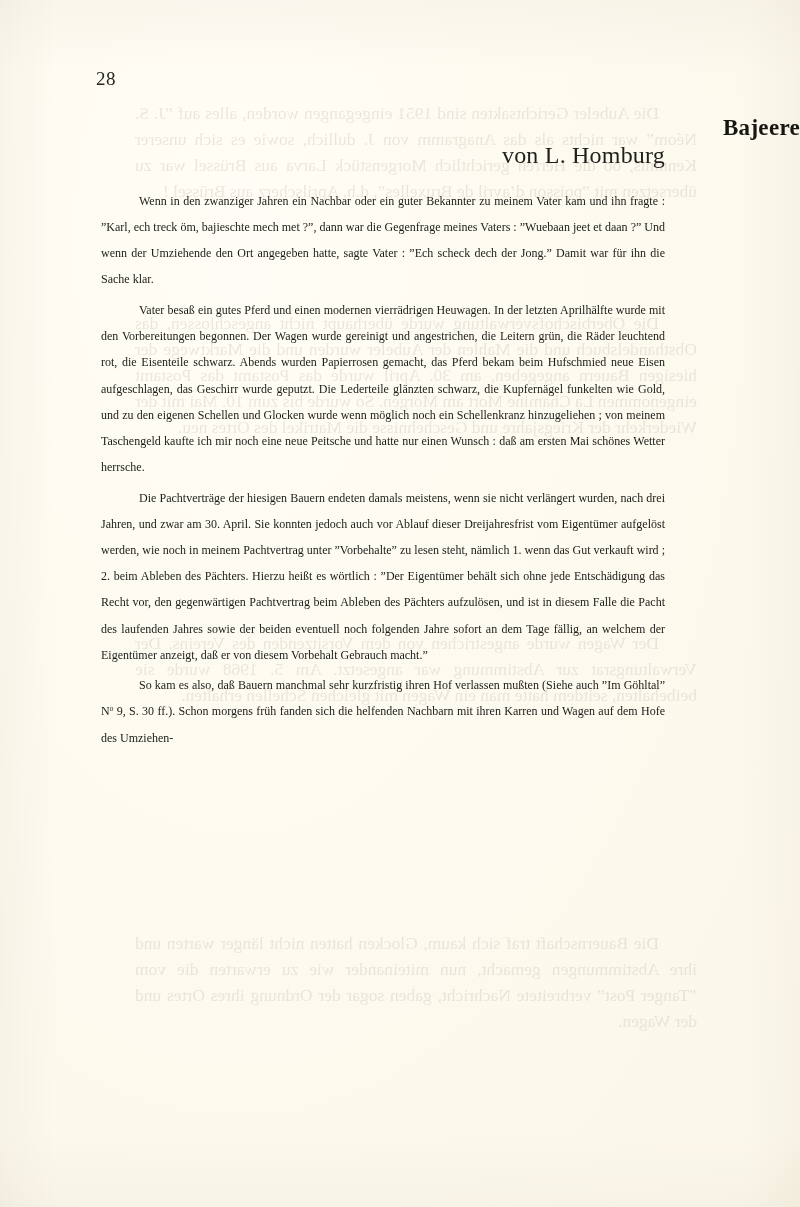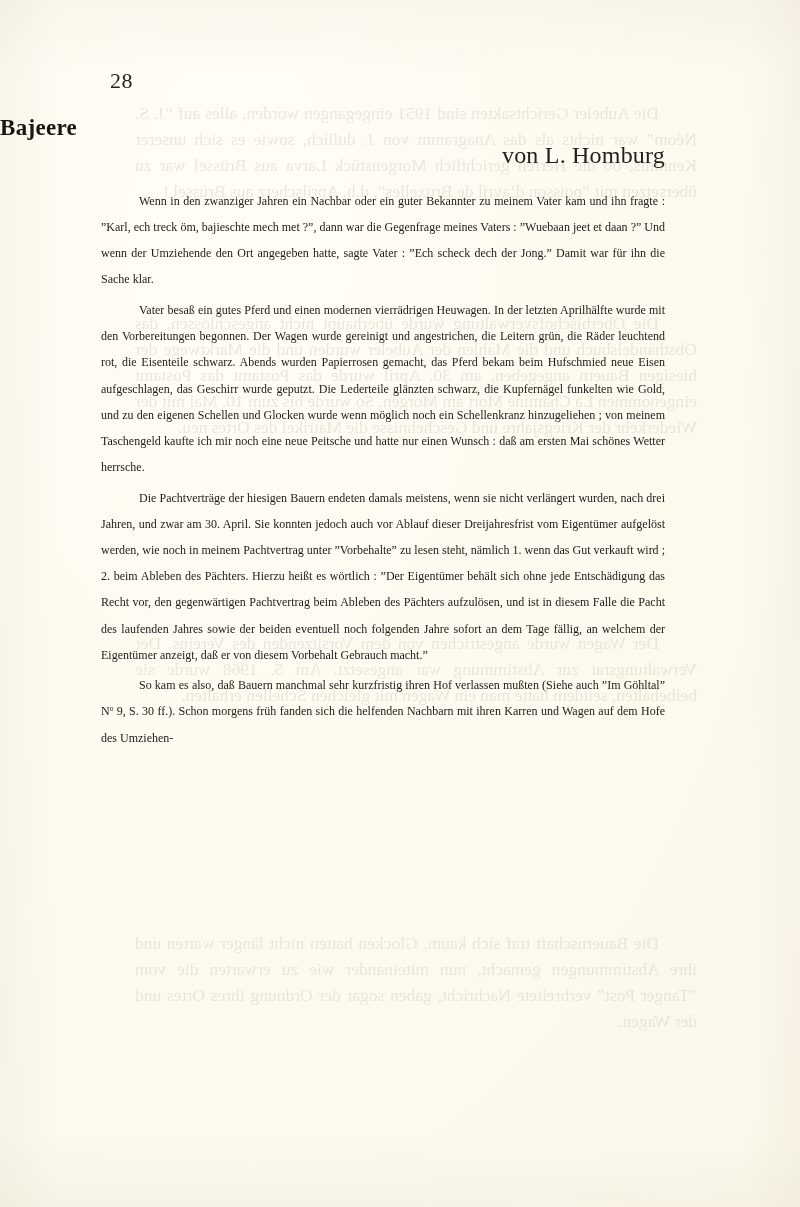--- a/index.html
+++ b/index.html
@@ -60,33 +60,33 @@
 
   
   .ink {
     position: relative;
     z-index: 3;
     color: #1b1a17;
   }
 
   .folio {
     position: absolute;
-    left: 110px;
+    left: 96px;
     top: 68px;
-    font-size: 22px;
+    font-size: 19px;
     letter-spacing: .4px;
     color: #262420;
   }
 
   .title {
     position: absolute;
     left: 0;
     right: 0;
     top: 100px;
-    text-align: left;
+    text-align: right;
     font-size: 23px;
     font-weight: bold;
     letter-spacing: .3px;
     color: #171613;
   }
 
   .byline {
     position: absolute;
     right: 135px;
     top: 142px;

